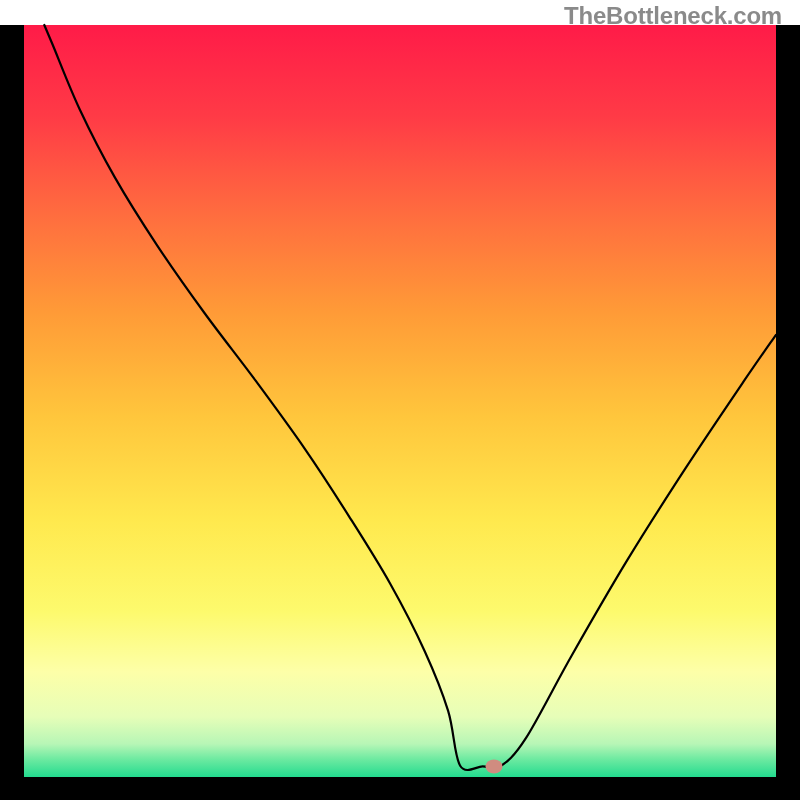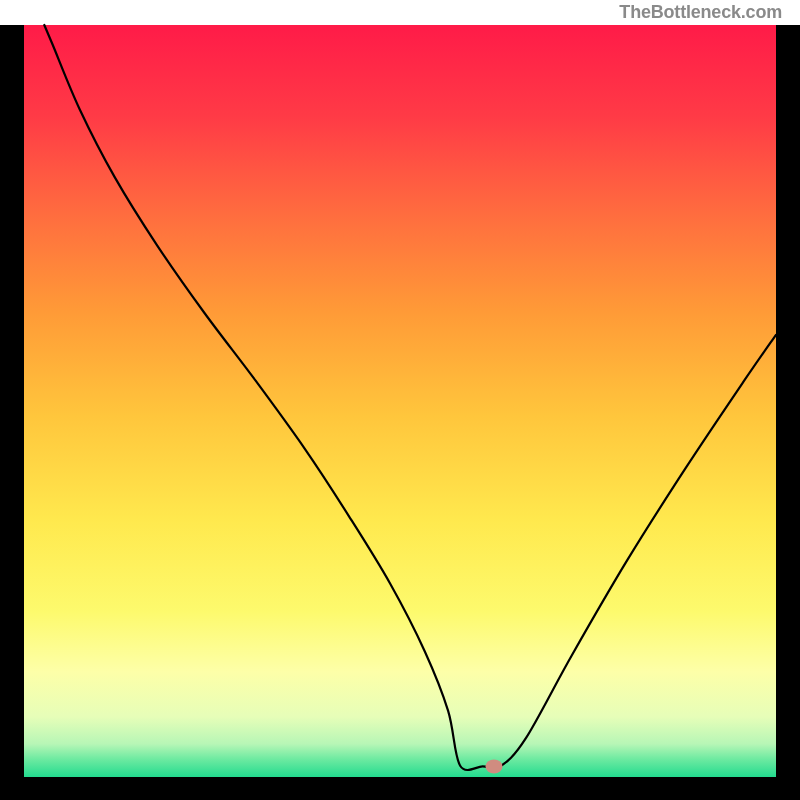--- a/index.html
+++ b/index.html
@@ -10,21 +10,21 @@
   }
   .wrap {
     width: 800px;
     height: 800px;
     position: relative;
   }
   .attribution {
     position: absolute;
     top: 2px;
     right: 18px;
-    font-size: 18px;
+    font-size: 24px;
     font-weight: bold;
     color: #8a8a8a;
     letter-spacing: -0.2px;
   }
   svg { display: block; }
 </style>
 </head>
 <body>
 
 <div class="wrap">

